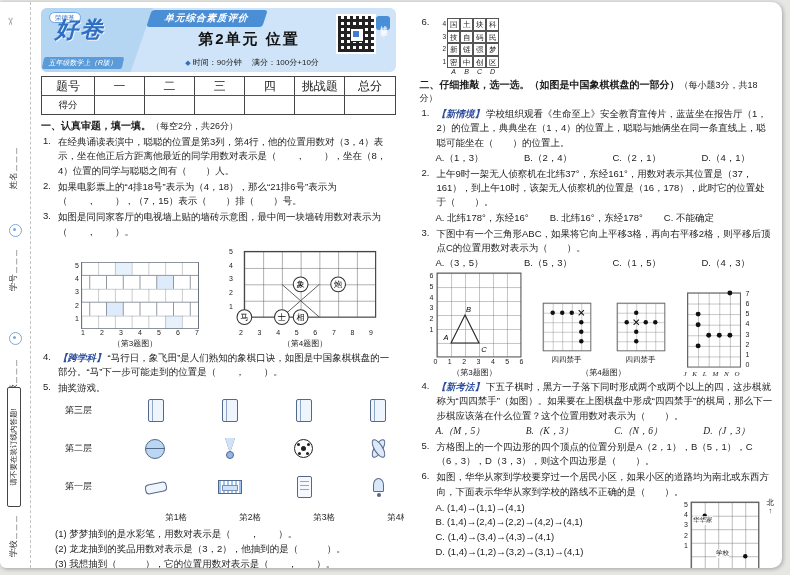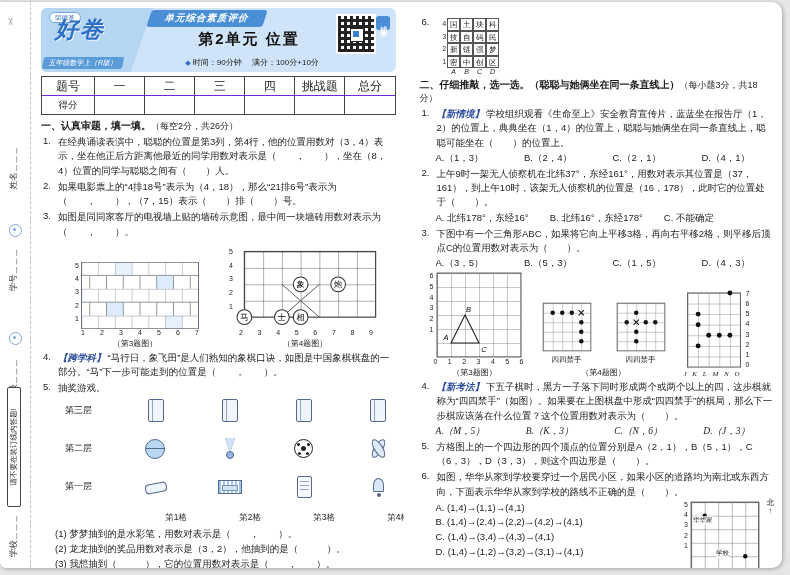--- a/index.html
+++ b/index.html
@@ -361,21 +361,21 @@
               <span>A</span>
               <span>B</span>
               <span>C</span>
               <span>D</span>
             </div>
         </div>
       </div>
     </div>
 
     <div class="sect">
-      <span>二、仔细推敲，选一选。</span><span>（聪聪与她俩坐在同一条直线上）</span><span class="note">（每小题3分，共18分）</span>
+      <span>二、仔细推敲，选一选。</span><span>（如图是中国象棋棋盘的一部分）</span><span class="note">（每小题3分，共18分）</span>
     </div>
 
     <div class="q">
       <span class="qn">1.</span>
       <p class="qt"><i class="tag">【新情境】</i><span>学校组织观看《生命至上》安全教育宣传片，蓝蓝坐在报告厅（1，2）的位置上，典典坐在（1，4）的位置上，聪聪与她俩坐在同一条直线上，聪聪可能坐在（　　）的位置上。</span></p>
     </div>
     <div class="opts">
         <span class="opt">A.（1，3）</span>
         <span class="opt">B.（2，4）</span>
         <span class="opt">C.（2，1）</span>

